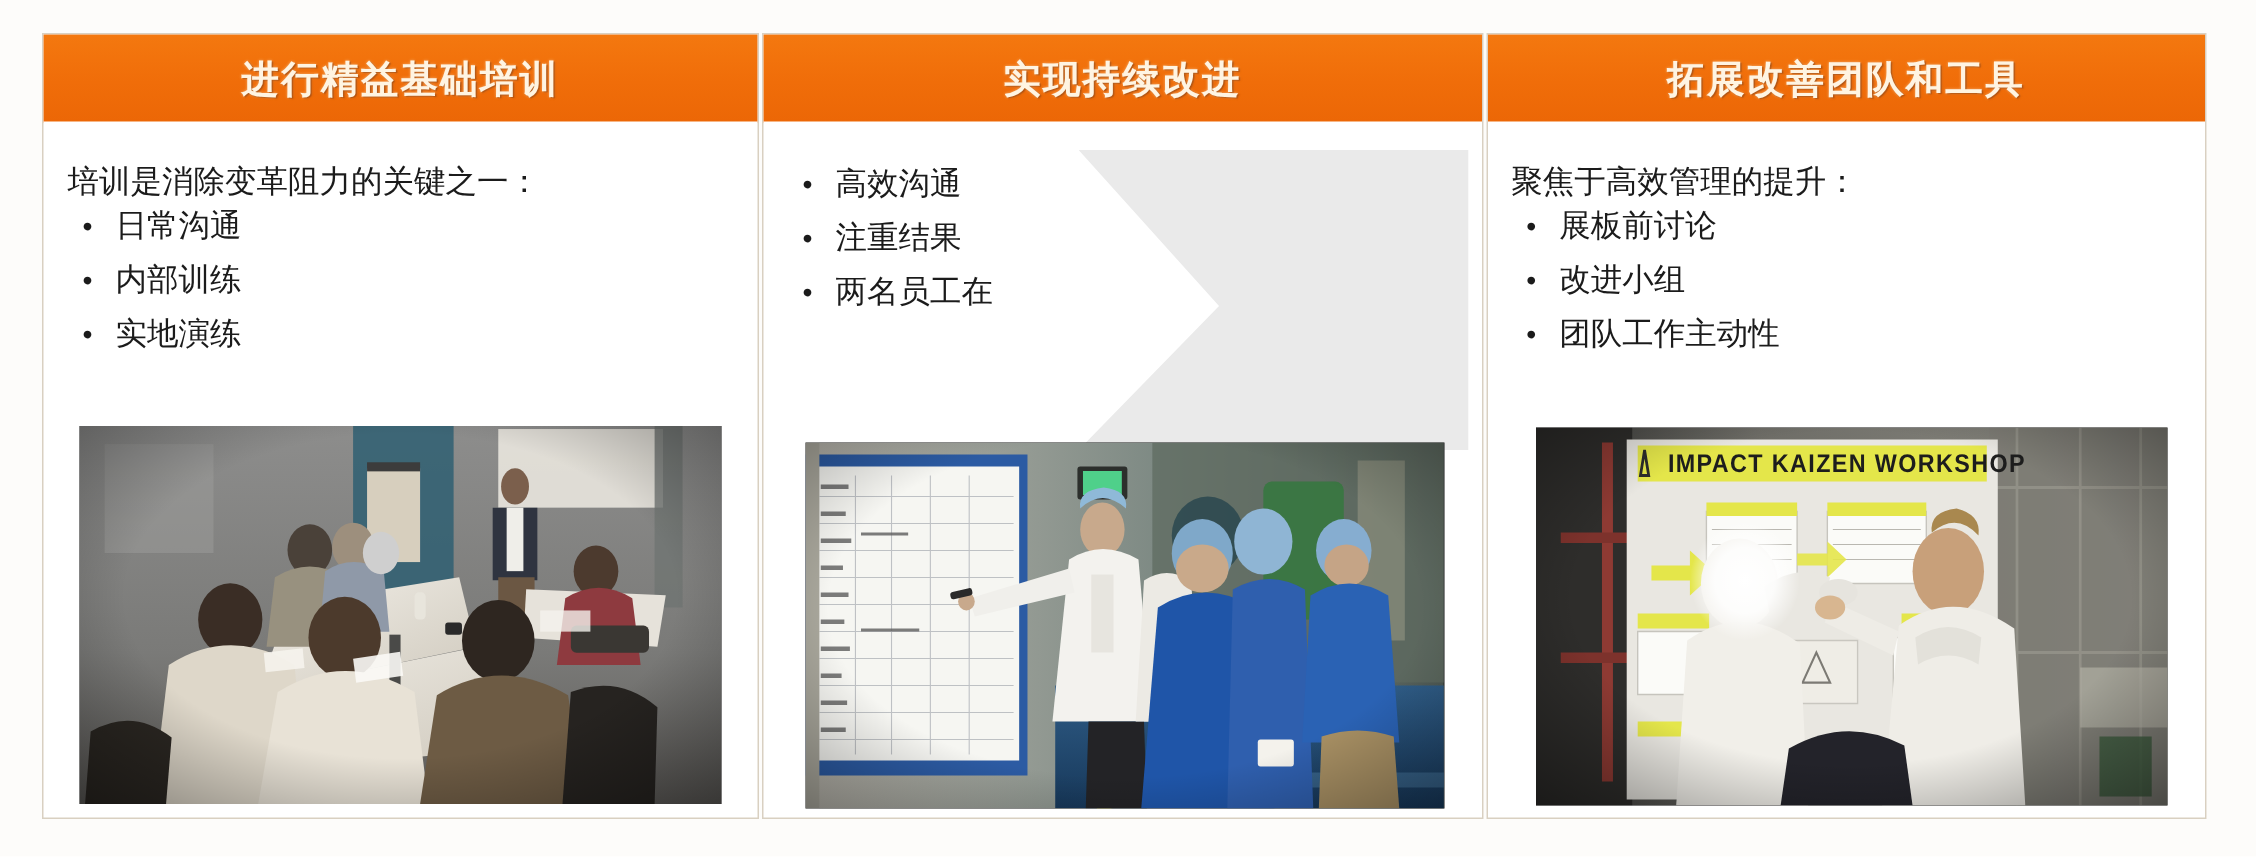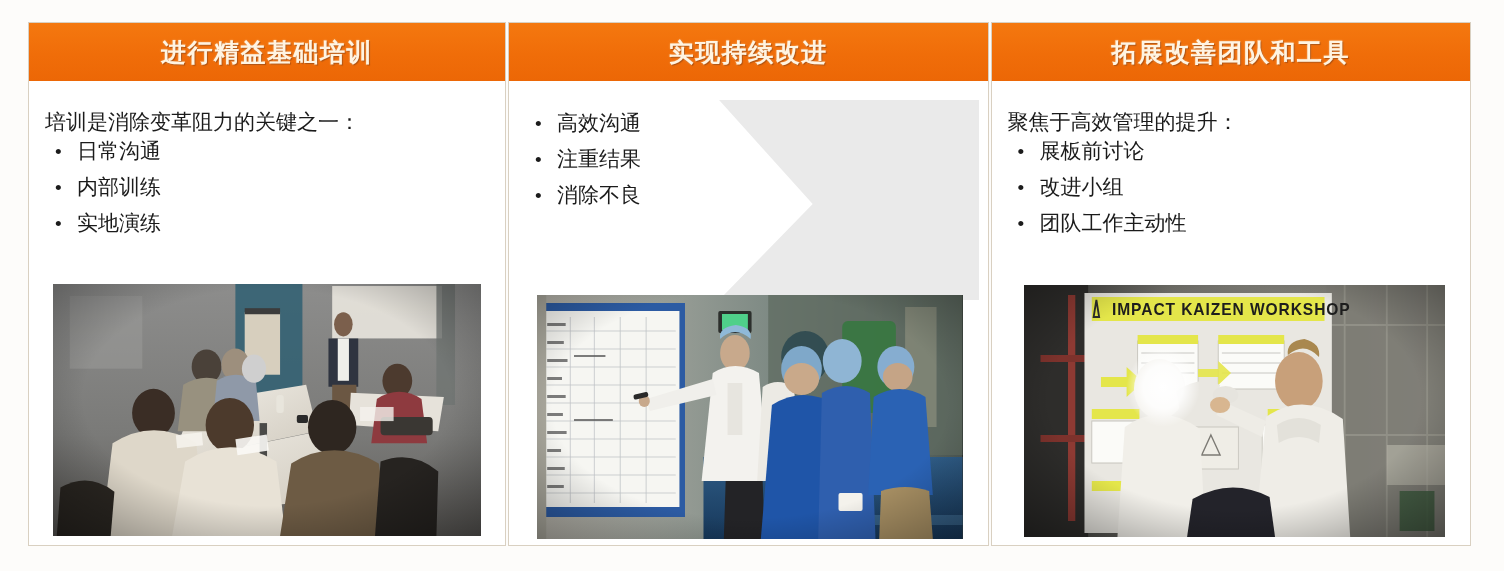--- a/index.html
+++ b/index.html
@@ -275,21 +275,21 @@
             <li class="bullet-item">
               <span class="bullet-dot">•</span>
               <span class="bullet-text">高效沟通</span>
             </li>
             <li class="bullet-item">
               <span class="bullet-dot">•</span>
               <span class="bullet-text">注重结果</span>
             </li>
             <li class="bullet-item">
               <span class="bullet-dot">•</span>
-              <span class="bullet-text">消除不良</span>
+              <span class="bullet-text">两名员工在</span>
             </li>
           </ul>
         </div>
 
         <div class="photo-wrap">
           <div class="photo">
             <svg viewBox="0 0 460 244" preserveAspectRatio="none" aria-hidden="true">
               <defs>
                 <linearGradient id="p2floor" x1="0" y1="0" x2="0" y2="1">
                   <stop offset="0%" stop-color="#2f5c86"></stop>

